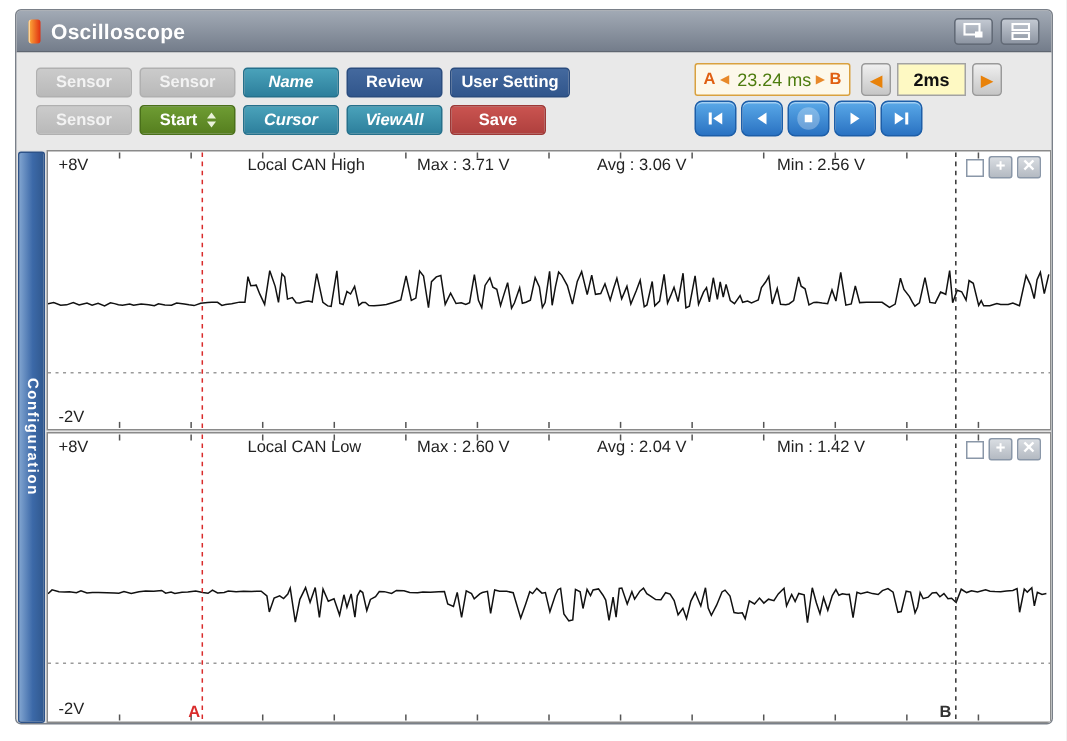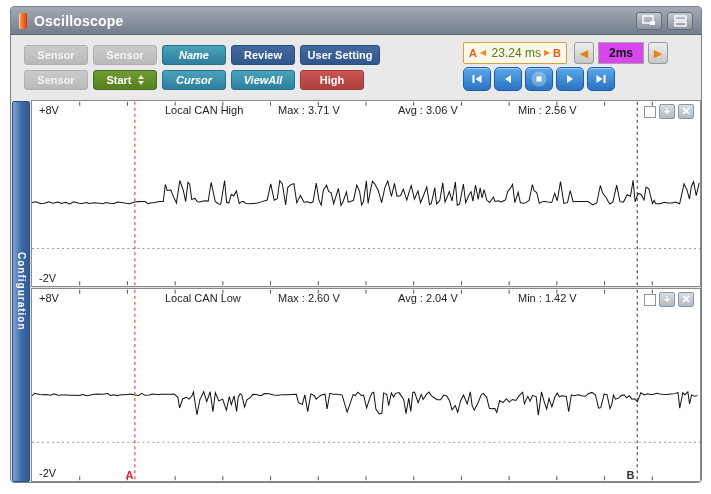--- a/index.html
+++ b/index.html
@@ -43,21 +43,21 @@
              display:flex; align-items:center; padding:0 5px; gap:3px; }
   .ab-letter { color:#e05f12; font-weight:bold; font-size:11px; }
   .tri { color:#e8892a; font-size:8px; line-height:1; }
   .readout-value { flex:1; text-align:right; color:#4d7c0f; font-weight:normal; font-size:12px; }
 
   .arrow-btn { position:absolute; top:7px; width:20px; height:22px; border-radius:3px;
                border:1px solid #9a9a9a; background:linear-gradient(#efefef,#c6c6c6);
                display:flex; align-items:center; justify-content:center;
                color:#e8820a; font-size:11px; cursor:pointer; }
   .tb-prev { left:563px; } .tb-next { left:637px; }
-  .timebase { position:absolute; left:587px; top:7px; width:46px; height:22px; background:#d946ef;
+  .timebase { position:absolute; left:587px; top:7px; width:46px; height:22px; background:#fef9c3;
               border:1px solid #a3a3a3; display:flex; align-items:center; justify-content:center;
               font-weight:bold; font-size:12px; color:#111;text-align:center; }
 
   .playrow { position:absolute; left:452px; top:32px; display:flex; gap:3px; }
   .pbtn { width:28px; height:24px; border-radius:5px; border:1px solid #1d5ea8;
           background:linear-gradient(#5aa9e8,#2a72c2); display:flex; align-items:center;
           justify-content:center; cursor:pointer; box-shadow:inset 0 1px 0 rgba(255,255,255,.45); }
 
   
   .main { position:absolute; left:0; top:93px; right:0; bottom:0; background:#e2e2e2; }
@@ -118,21 +118,21 @@
       <div class="btn gray w64">Sensor</div>
       <div class="btn green w64">
         <span>Start</span>
         <span class="spinner">
             <i class="spin-up"></i>
             <i class="spin-down"></i>
           </span>
       </div>
       <div class="btn teal w64">Cursor</div>
       <div class="btn teal w64">ViewAll</div>
-      <div class="btn red w64">High</div>
+      <div class="btn red w64">Save</div>
     </div>
 
     <div class="readout">
       <span class="ab-letter">A</span>
       <span class="tri">◀</span>
       <span class="readout-value">23.24 ms</span>
       <span class="tri">▶</span>
       <span class="ab-letter">B</span>
     </div>
     <div class="arrow-btn tb-prev">

